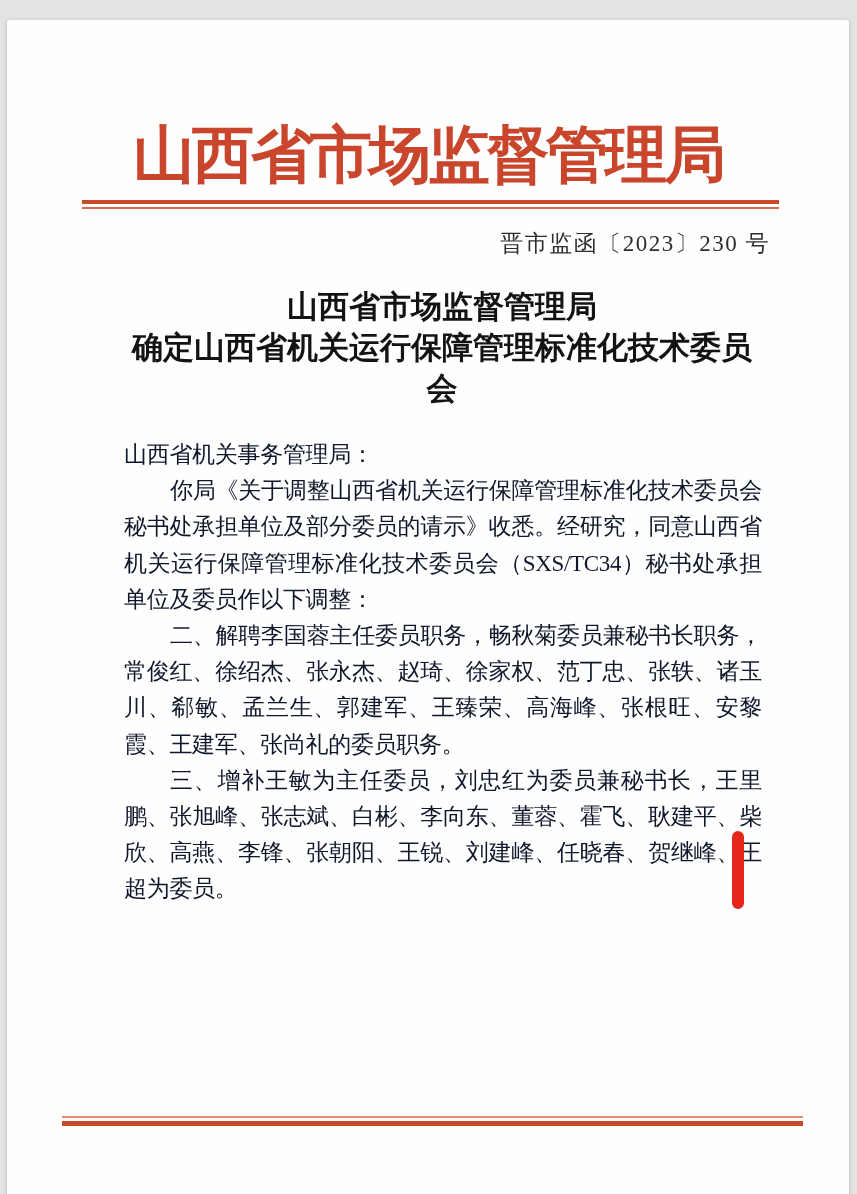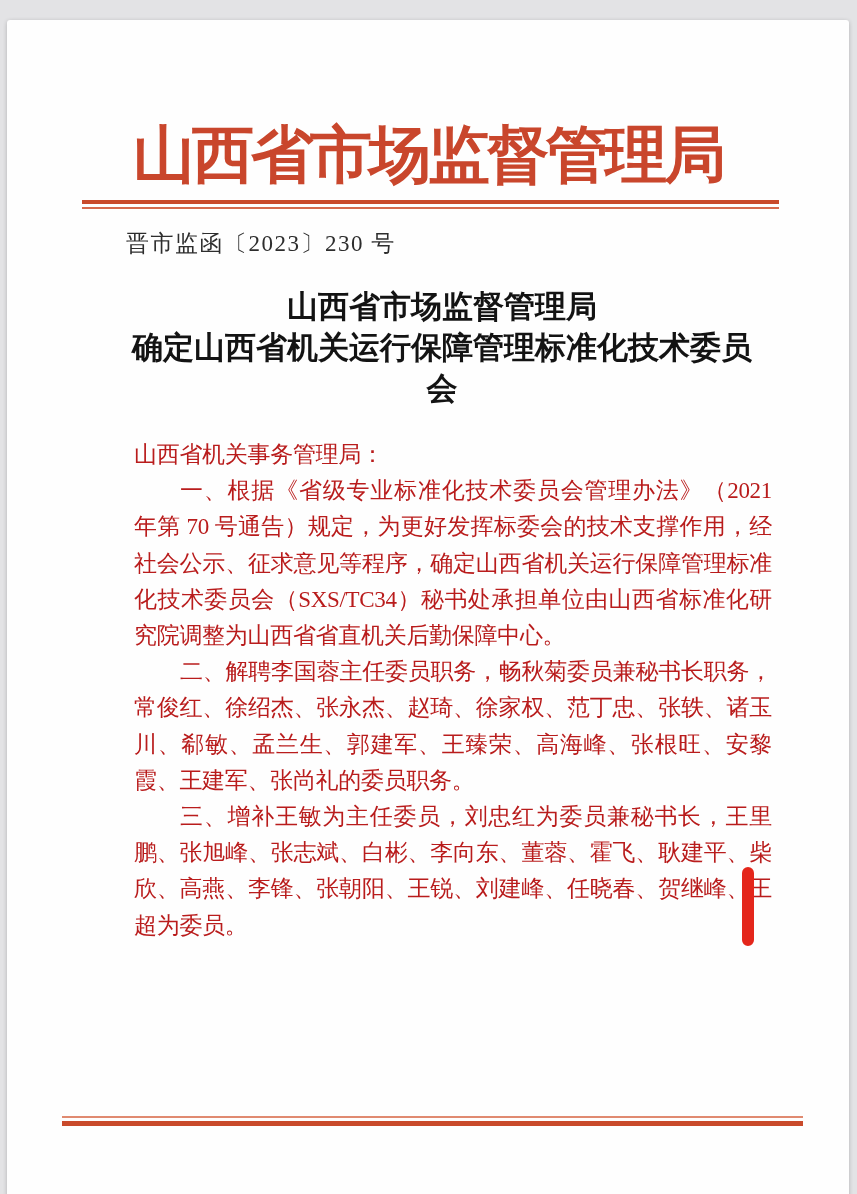--- a/index.html
+++ b/index.html
@@ -33,43 +33,44 @@
     white-space: nowrap;
   }
   
   .header-rule { position: absolute; top: 180px; left: 75px; width: 697px; }
   .header-rule .rule-thick { height: 4px; background: #c94a2b; }
   .header-rule .rule-thin  { height: 2px; background: #d56a4e; margin-top: 3px; }
   
   .doc-number {
     position: absolute;
     top: 208px; left: 119px; width: 644px;
+    text-align: right;
     font-size: 23px;
     letter-spacing: 1.5px;
     color: #2d2d2d;
   }
   
   .doc-title {
     position: absolute;
     top: 266px; left: 110px; width: 650px;
     text-align: center;
     font-size: 31px;
     font-weight: bold;
     line-height: 41px;
     color: #131313;
   }
   
   .body-text {
     position: absolute;
-    top: 417px; left: 127px; width: 638px;
+    top: 417px; left: 117px; width: 638px;
     font-size: 23px;
     letter-spacing: -0.3px;
     line-height: 36.2px;
     text-align: justify;
-    color: #b91c1c;
+    color: #0f172a;
   }
   .body-text p { margin: 0; text-indent: 2em; }
   .body-text p.salutation { text-indent: 0; }
   
   .hl { position: relative; }
   .hl::after {
     content: "";
     position: absolute;
     left: -7px; right: -5px; top: -9px; bottom: -8px;
     border: 6px solid #e4261b;
@@ -95,21 +96,21 @@
 
   <div class="doc-number">晋市监函〔2023〕230 号</div>
 
   <div class="doc-title">
     <div>山西省市场监督管理局</div>
     <div>确定山西省机关运行保障管理标准化技术委员会</div>
   </div>
 
   <div class="body-text">
     <p class="salutation">山西省机关事务管理局：</p>
-    <p>一、根据《省级专业标准化技术委员会管理办法》（2021 年第 70 号通告）规定，为更好发挥标委会的技术支撑作用，经社会公示、征求意见等程序，确定山西省机关运行保障管理标准化技术委员会（SXS/TC34）秘书处承担单位由山西省标准化研究院调整为山西省省直机关后勤保障中心。</p>
+    <p>你局《关于调整山西省机关运行保障管理标准化技术委员会秘书处承担单位及部分委员的请示》收悉。经研究，同意山西省机关运行保障管理标准化技术委员会（SXS/TC34）秘书处承担单位及委员作以下调整：</p>
     <p>二、解聘李国蓉主任委员职务，畅秋菊委员兼秘书长职务，常俊红、徐绍杰、张永杰、赵琦、徐家权、范丁忠、张轶、诸玉川、郗敏、孟兰生、郭建军、王臻荣、高海峰、张根旺、安黎霞、王建军、张尚礼的委员职务。</p>
     <p><span>三、增补王敏为主任委员，刘忠红为委员兼秘书长，王里鹏、张旭峰、张志斌、白彬、李向东、董蓉、霍飞、耿建平、柴欣、高燕、李锋、张朝阳、王锐、刘建峰、任晓春、贺继峰、</span><span class="hl">王超</span><span>为委员。</span></p>
   </div>
 
   <div class="footer-rule">
     <div class="rule-thin-light"></div>
     <div class="rule-thick2"></div>
   </div>
 
 </div>

